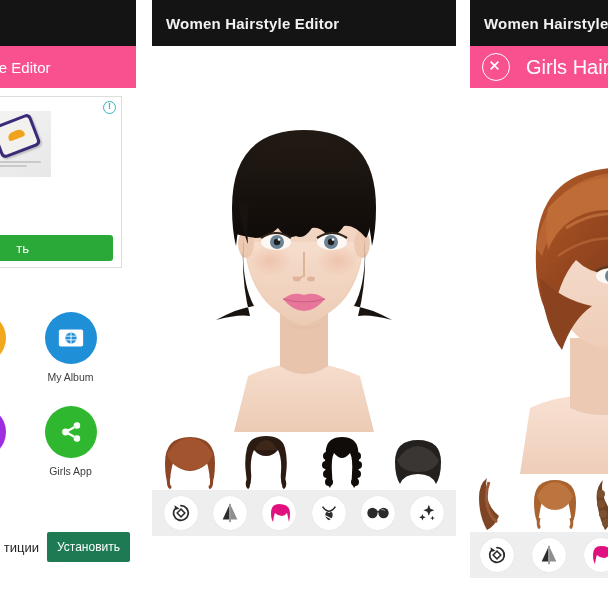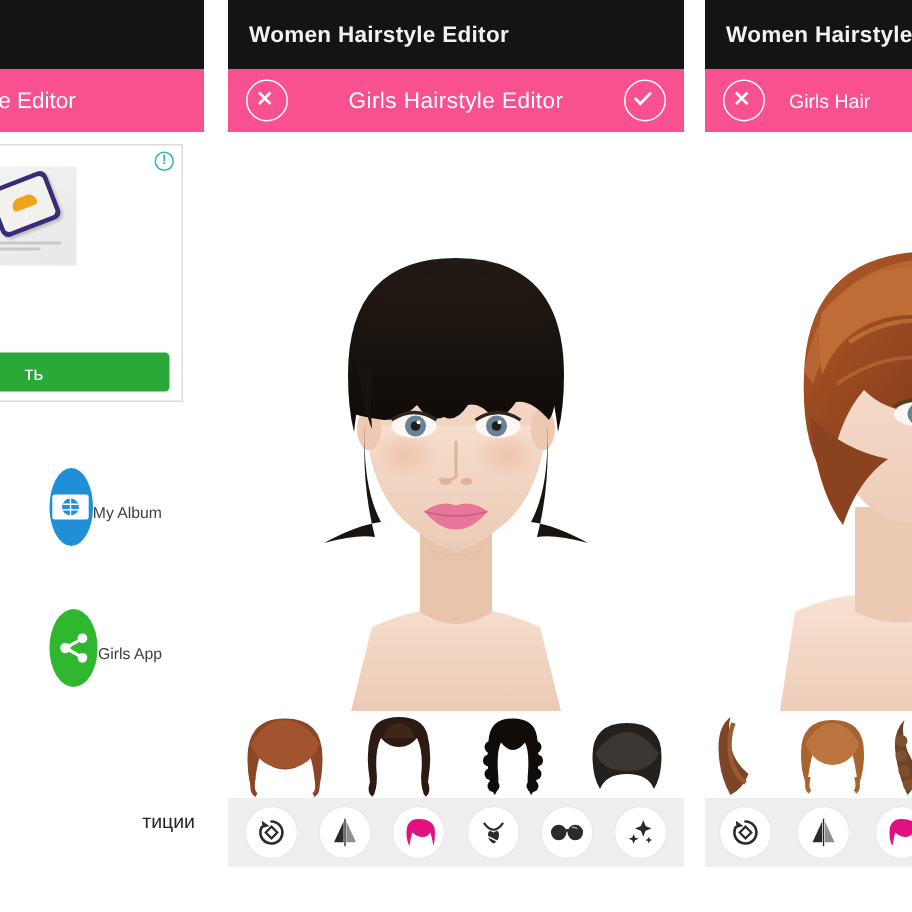--- a/index.html
+++ b/index.html
@@ -203,21 +203,21 @@
   .menu-grid { position: absolute; left: 0; top: 312px; width: 150px; }
   .menu-row {
     display: flex;
     align-items: flex-start;
     margin-bottom: 20px;
     height: 74px;
   }
   .menu-cell {
     width: 75px;
     display: flex;
-    flex-direction: row;
+    flex-direction: column;
     align-items: center;
   }
   .menu-circ {
     width: 52px; height: 52px;
     border-radius: 50%;
     display: flex;
     align-items: center;
     justify-content: center;
   }
   .menu-label {
@@ -325,42 +325,30 @@
               <path d="M9.6 10.6l5.4-3M9.6 13.4l5.4 3" stroke="#fff" stroke-width="2" fill="none"></path>
             </svg>
           </div>
           <div class="menu-label">Girls App</div>
         </div>
       </div>
     </div>
 
     <div class="install-banner">
       <span class="install-text">тиции</span>
+      <span class="install-btn">Установить</span>
     </div>
   </div>
 
   <div class="panel panel-center">
 
     <div class="statusbar">
       <span class="app-title">Women Hairstyle Editor</span>
     </div>
 
-    <div class="actionbar">
-      <div class="circ-btn">
-        <svg width="23" height="23" viewBox="0 0 24 24">
-          <path d="M8 8l8 8M16 8l-8 8" stroke="#fff" stroke-width="1.8" fill="none"></path>
-        </svg>
-      </div>
-      <span class="ab-title">Girls Hairstyle Editor</span>
-      <div class="circ-btn">
-        <svg width="23" height="23" viewBox="0 0 24 24">
-          <path d="M7 12.4l3.3 3.4L17.2 8.6" stroke="#fff" stroke-width="1.9" fill="none" stroke-linecap="round"></path>
-        </svg>
-      </div>
-    </div>
 
     <div class="canvas">
       <svg class="portrait" viewBox="0 0 304 386" preserveAspectRatio="xMidYMid slice">
         <defs>
           <linearGradient id="skinC" x1="0" y1="0" x2="0" y2="1">
             <stop offset="0%" stop-color="#f6ddcc"></stop>
               <stop offset="100%" stop-color="#eccbb5"></stop>
           </linearGradient>
           <linearGradient id="hairC" x1="0" y1="0" x2="0" y2="1">
             <stop offset="0%" stop-color="#221a14"></stop>
@@ -502,21 +490,21 @@
     <div class="statusbar">
       <span class="app-title">Women Hairstyle Ed</span>
     </div>
 
     <div class="actionbar">
       <div class="circ-btn">
         <svg width="23" height="23" viewBox="0 0 24 24">
           <path d="M8 8l8 8M16 8l-8 8" stroke="#fff" stroke-width="1.8" fill="none"></path>
         </svg>
       </div>
-      <span style="position:absolute;left:56px;color:#fff;font-size:13px;white-space:nowrap;">Girls Hair</span>
+      <span style="position:absolute;left:56px;color:#fff;font-size:20px;white-space:nowrap;">Girls Hair</span>
     </div>
 
     <div class="canvas">
       <svg class="portrait" viewBox="0 0 170 386" preserveAspectRatio="xMinYMid slice">
         <defs>
           <linearGradient id="skinR" x1="0" y1="0" x2="0" y2="1">
             <stop offset="0%" stop-color="#f8e1d2"></stop>
               <stop offset="100%" stop-color="#eecdb9"></stop>
           </linearGradient>
           <linearGradient id="hairR" x1="0" y1="0" x2="1" y2="1">

